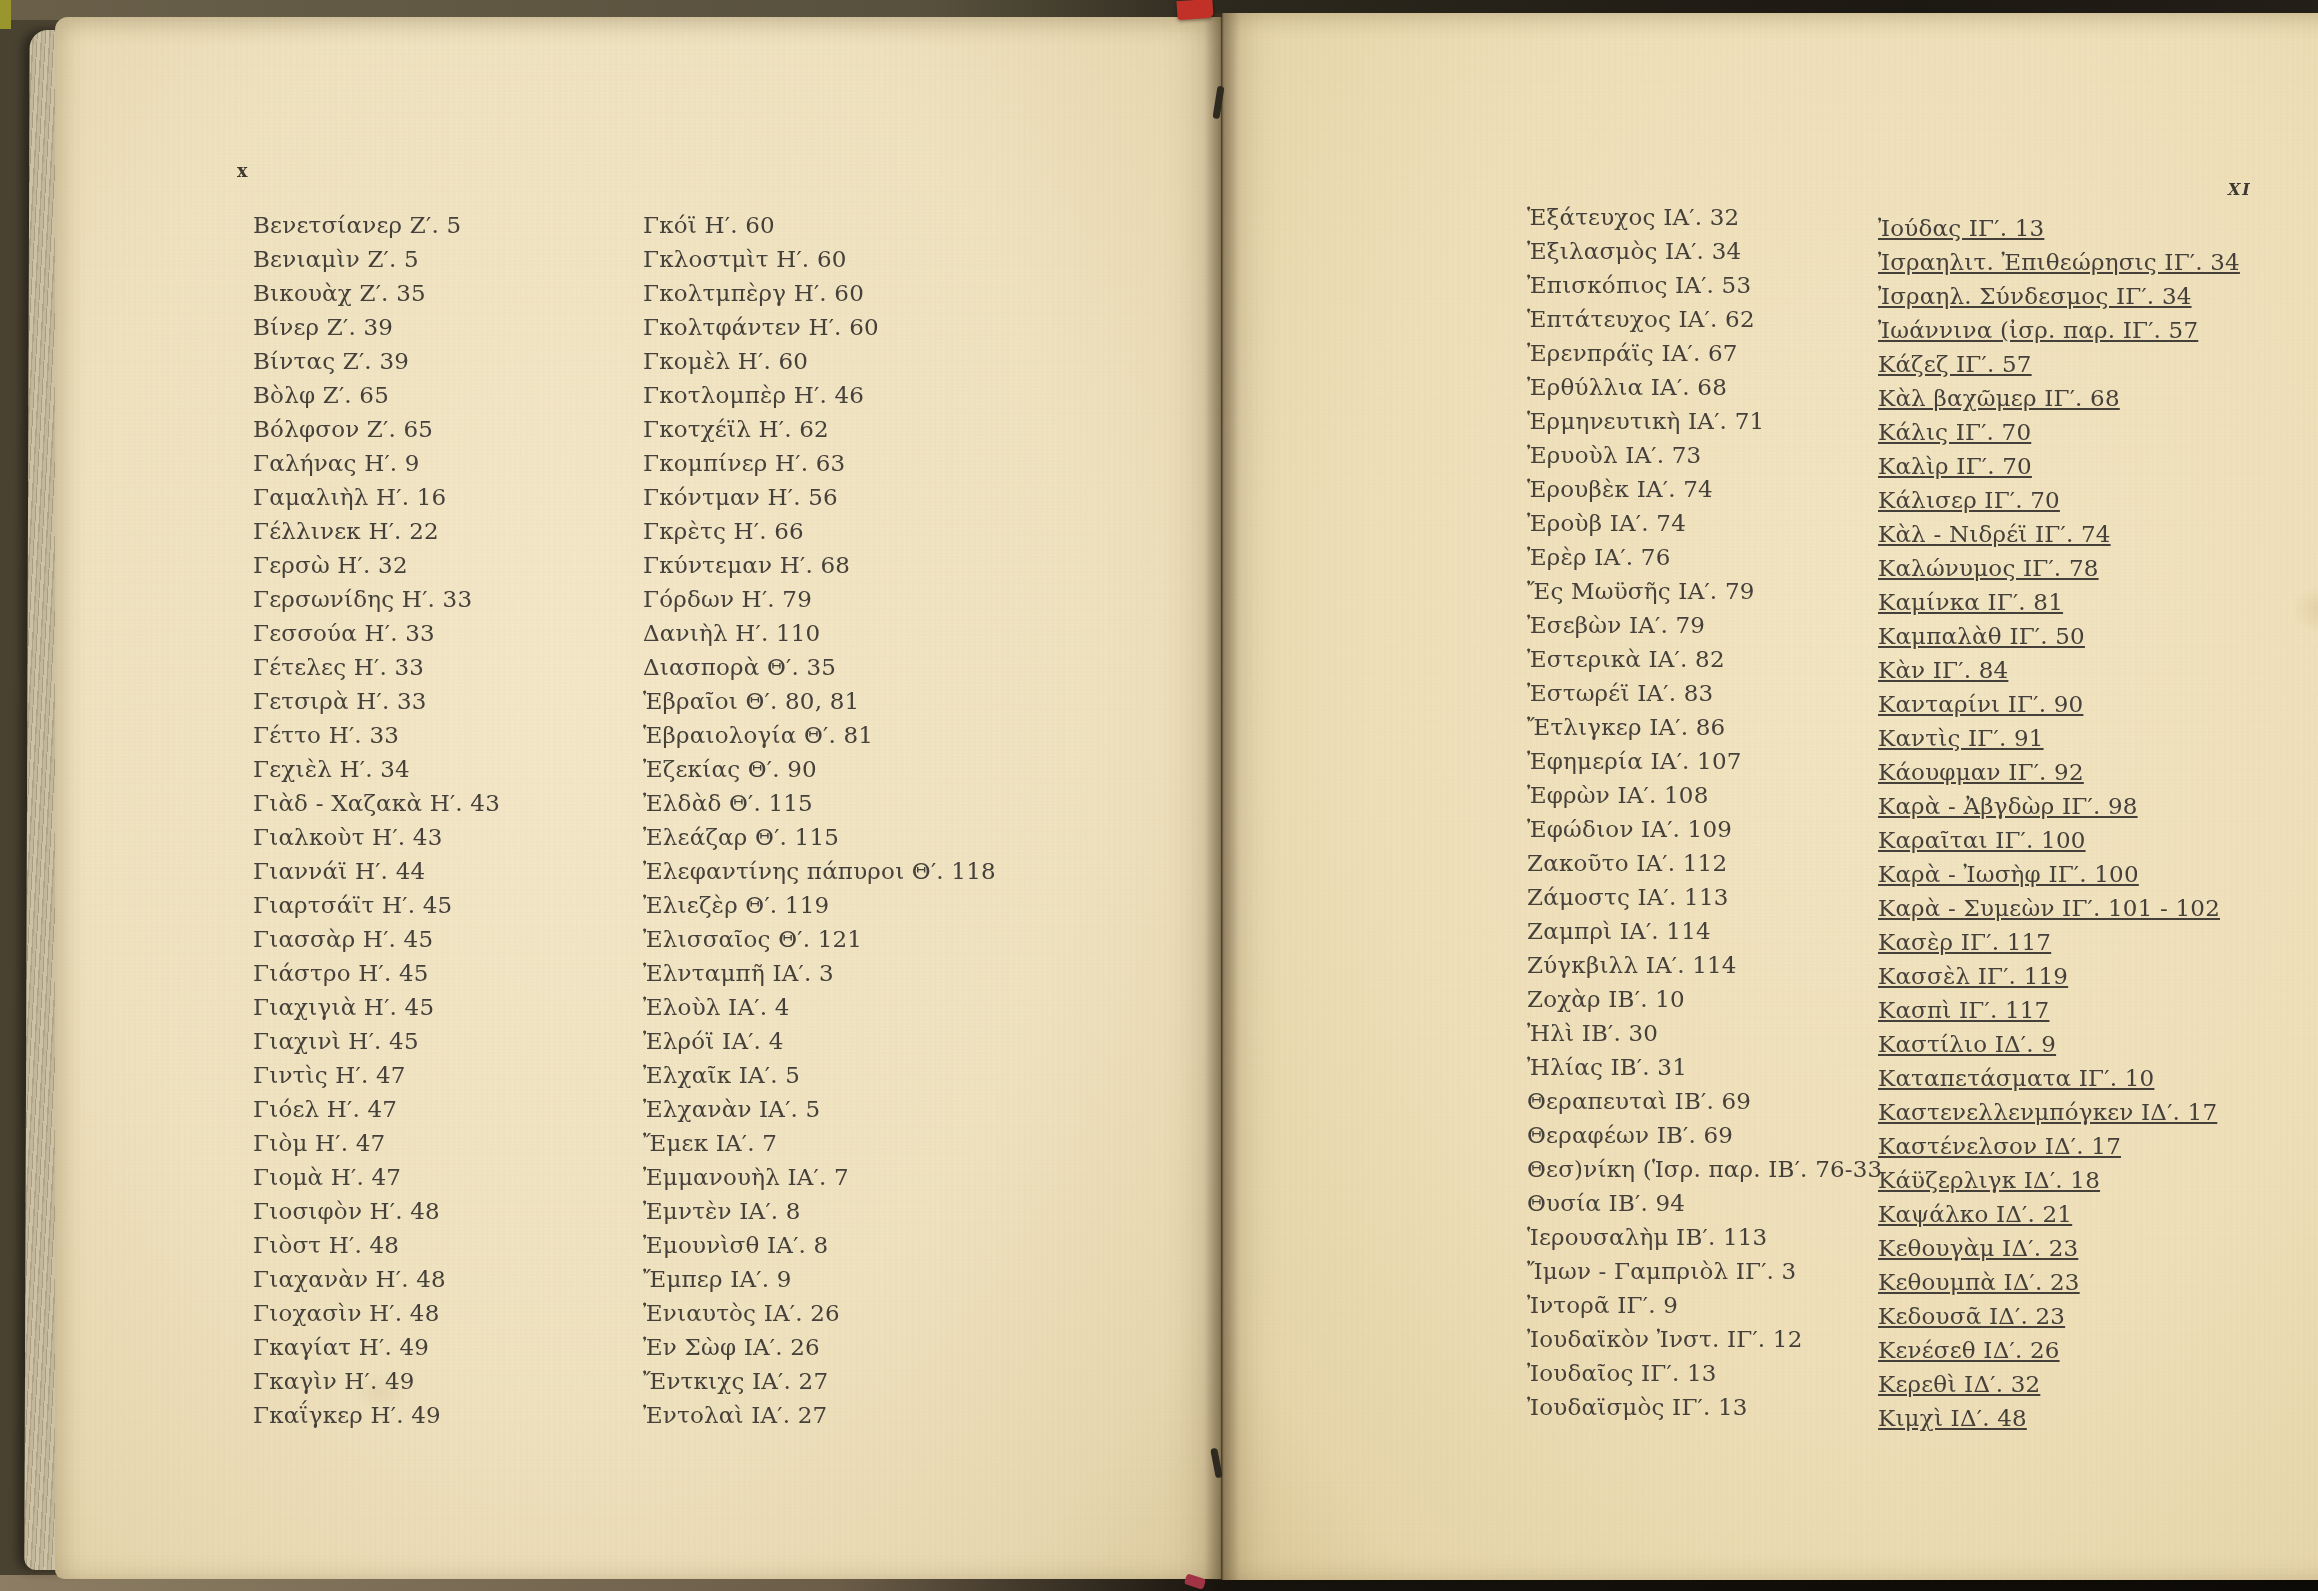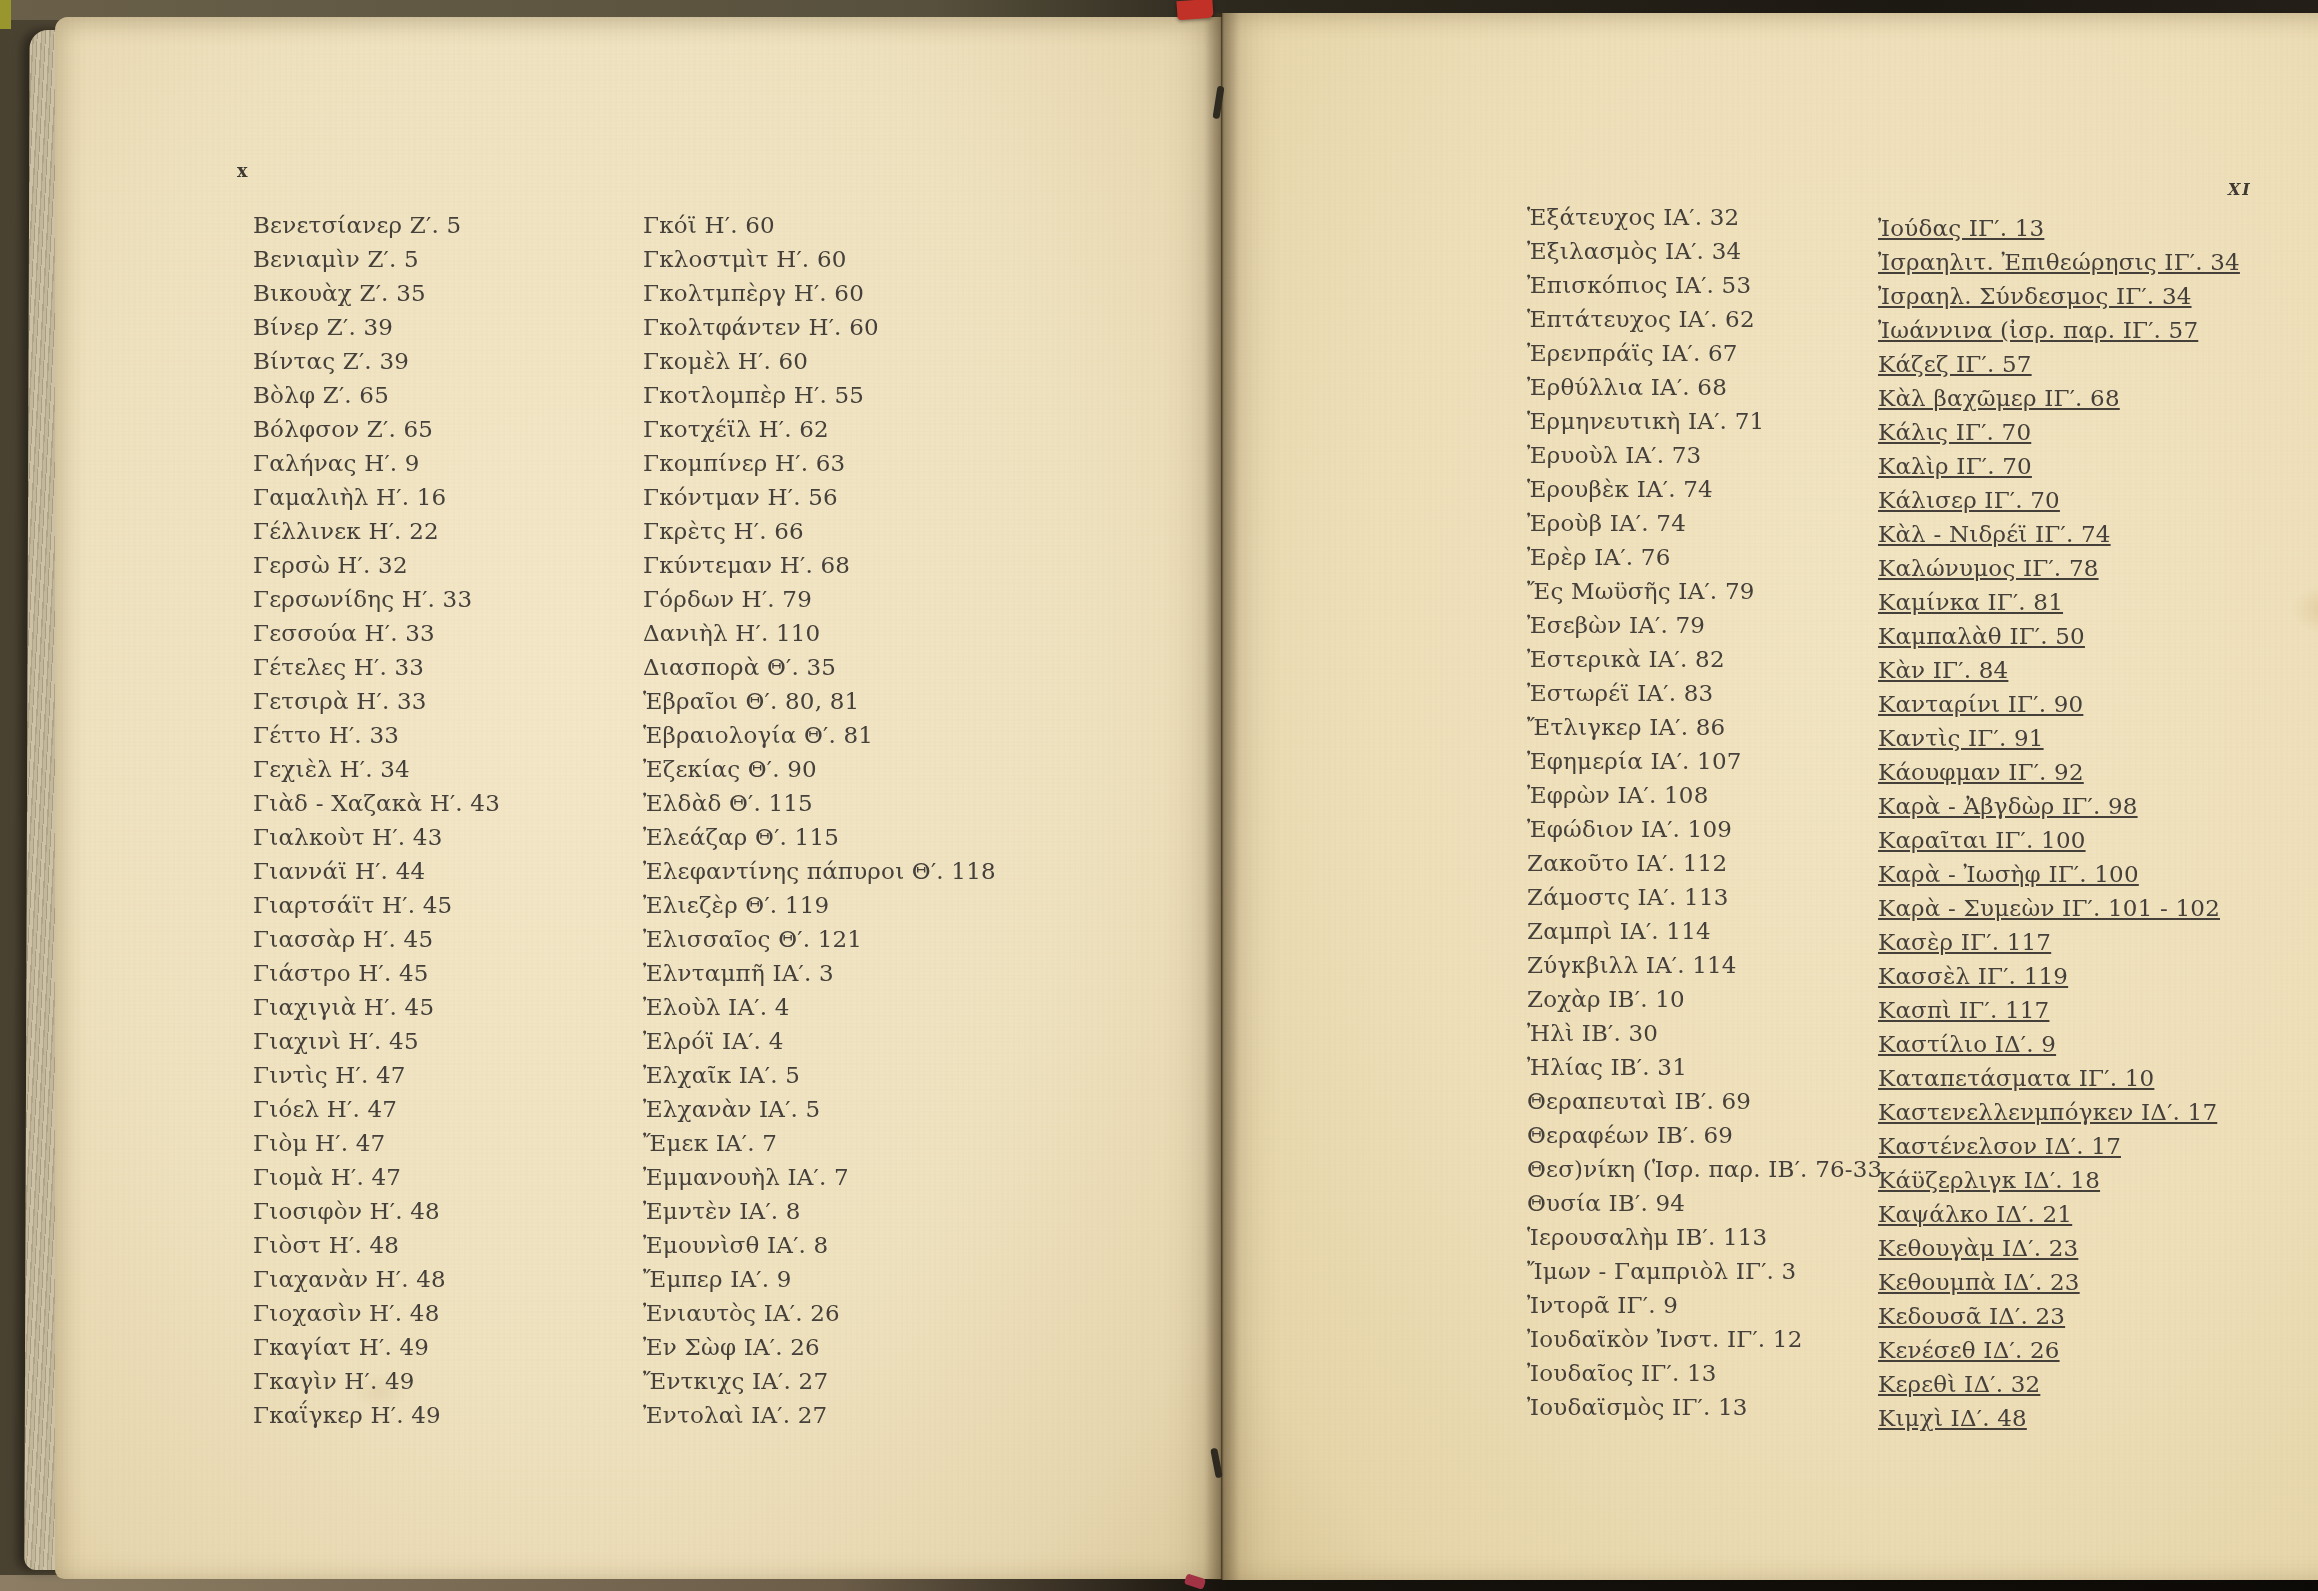--- a/index.html
+++ b/index.html
@@ -129,21 +129,21 @@
       <div class="entry">Γκαγίατ  Η′.  49</div>
       <div class="entry">Γκαγὶν Η′.  49</div>
       <div class="entry">Γκαΐγκερ Η′.  49</div>
     </div>
   <div class="col c2">
       <div class="entry">Γκόϊ  Η′.  60</div>
       <div class="entry">Γκλοστμὶτ  Η′.  60</div>
       <div class="entry">Γκολτμπὲργ Η′.  60</div>
       <div class="entry">Γκολτφάντεν Η′.  60</div>
       <div class="entry">Γκομὲλ Η′.  60</div>
-      <div class="entry">Γκοτλομπὲρ  Η′.  55</div>
+      <div class="entry">Γκοτλομπὲρ  Η′.  46</div>
       <div class="entry">Γκοτχέϊλ  Η′.  62</div>
       <div class="entry">Γκομπίνερ Η′.  63</div>
       <div class="entry">Γκόντμαν Η′.  56</div>
       <div class="entry">Γκρὲτς Η′.  66</div>
       <div class="entry">Γκύντεμαν Η′.  68</div>
       <div class="entry">Γόρδων Η′.  79</div>
       <div class="entry">Δανιὴλ Η′.  110</div>
       <div class="entry">Διασπορὰ Θ′.  35</div>
       <div class="entry">Ἑβραῖοι Θ′.  80,  81</div>
       <div class="entry">Ἑβραιολογία Θ′.  81</div>

